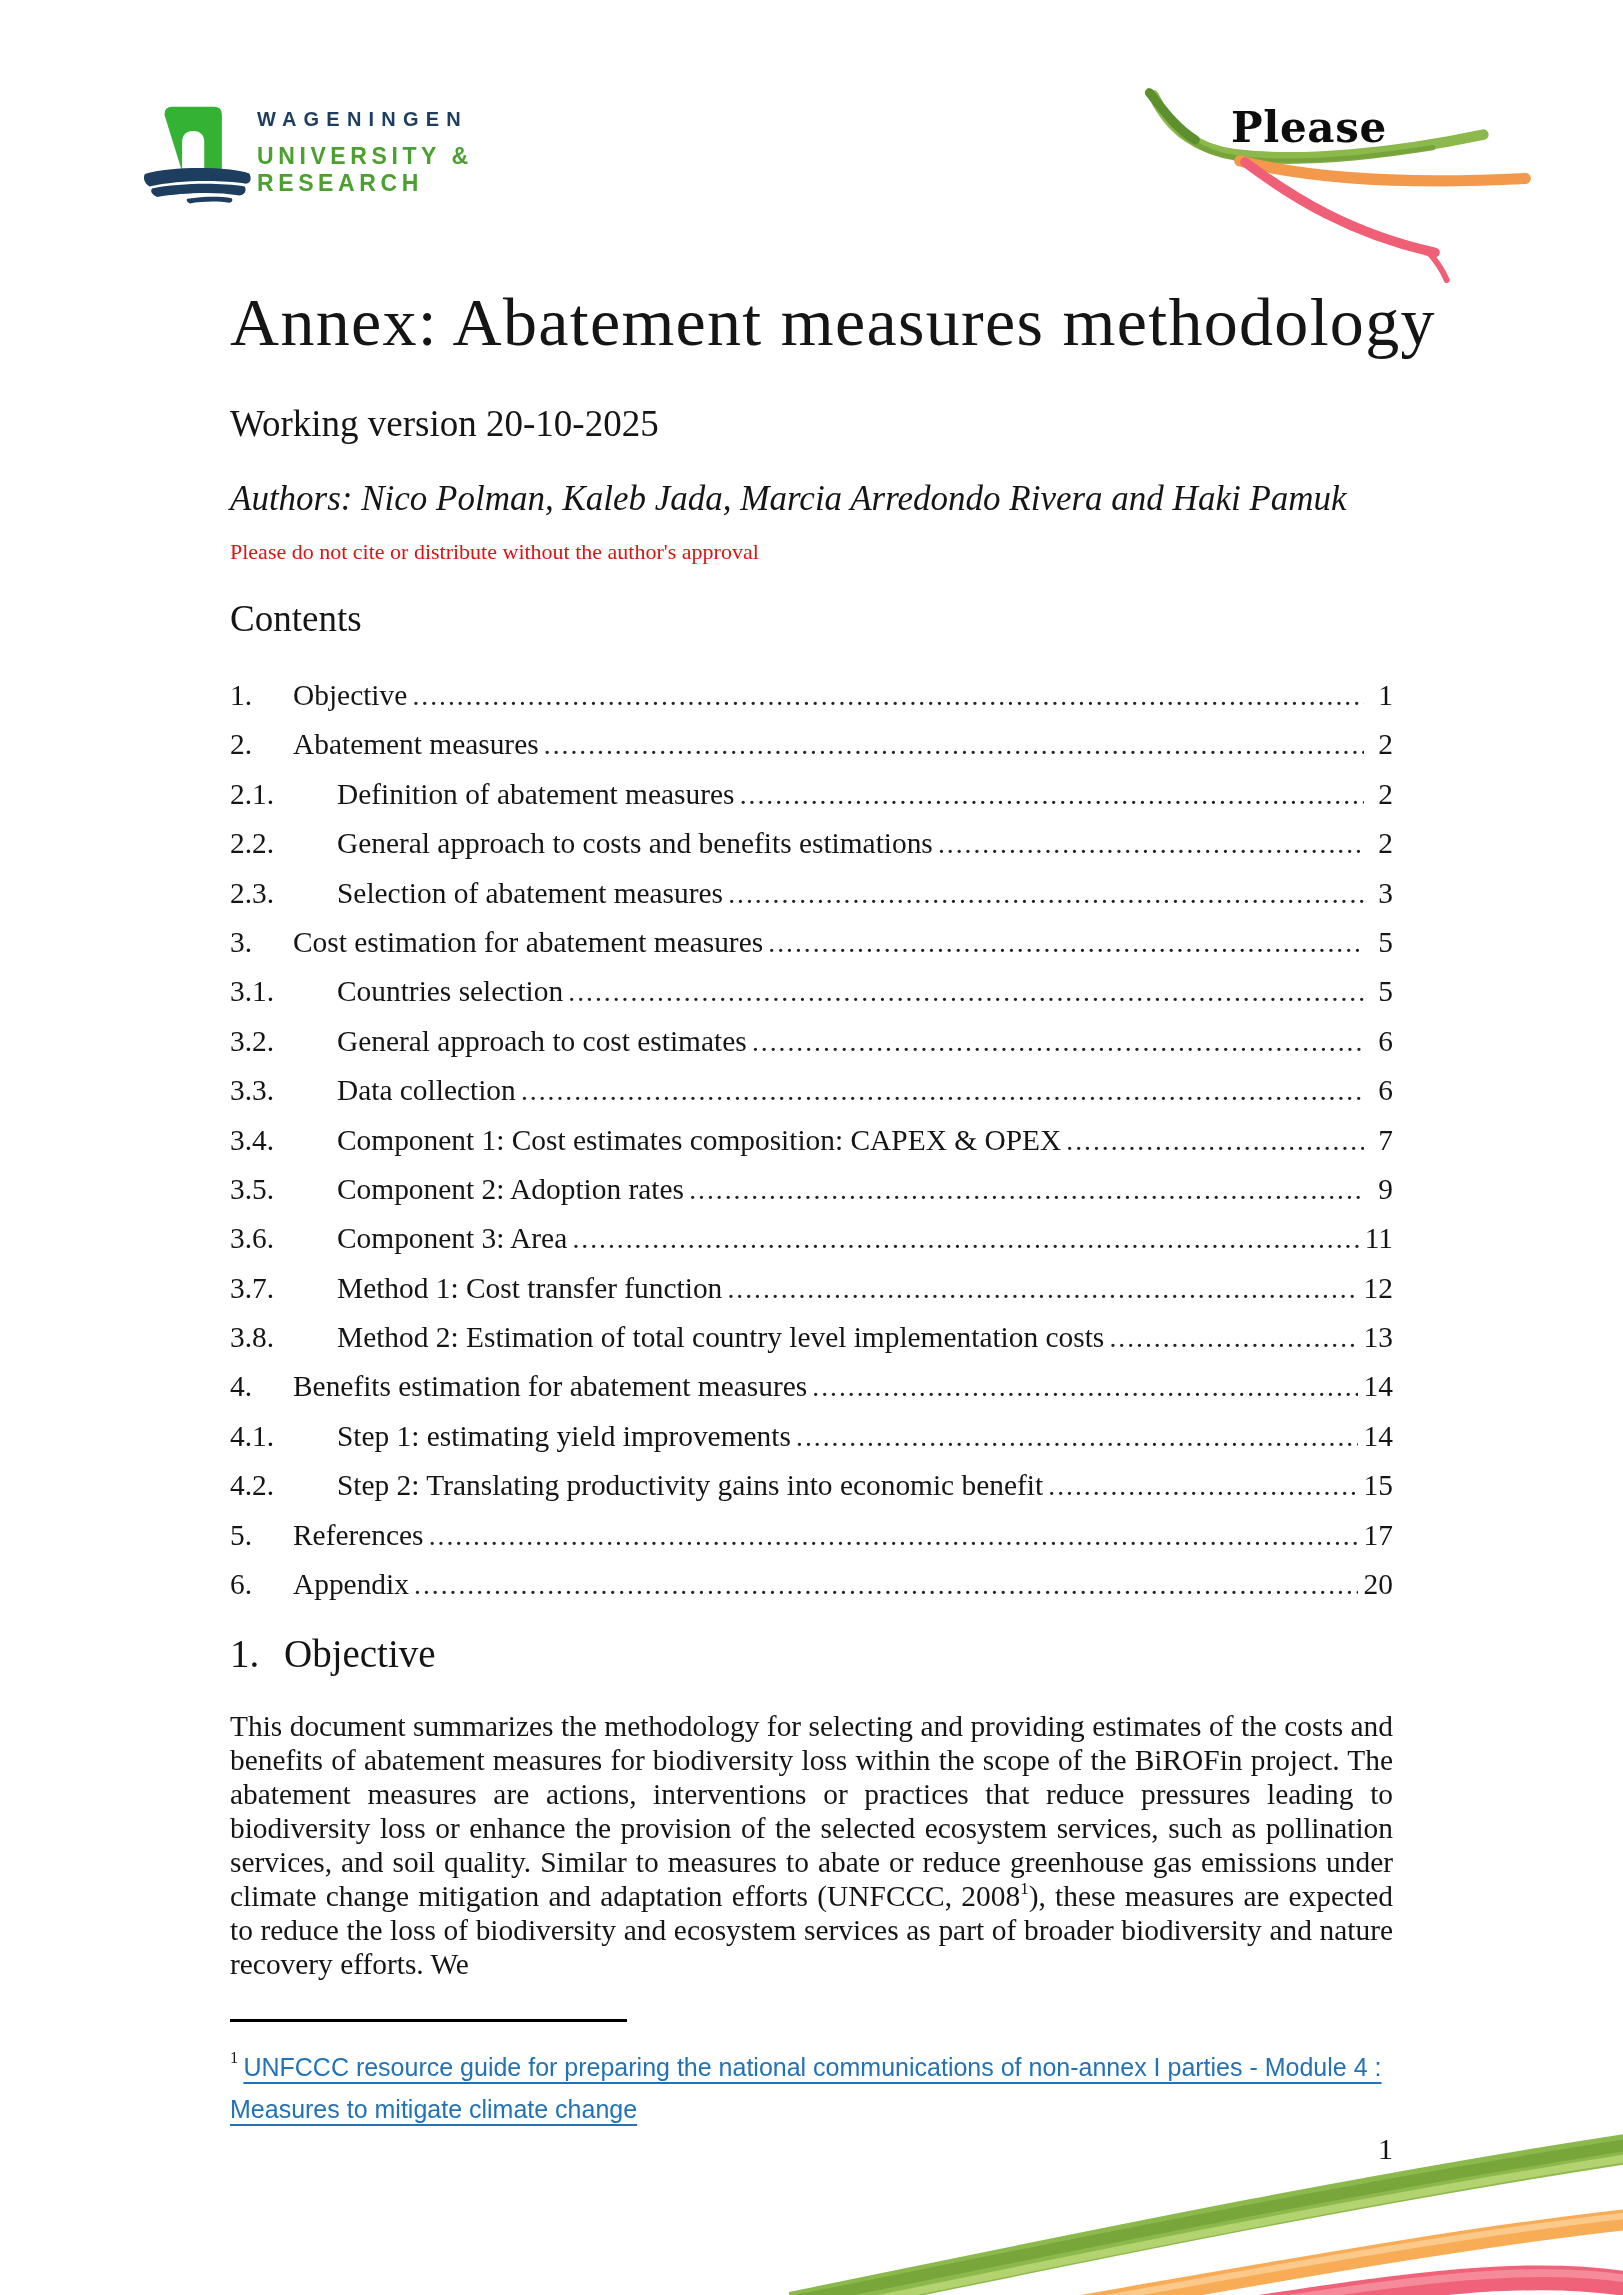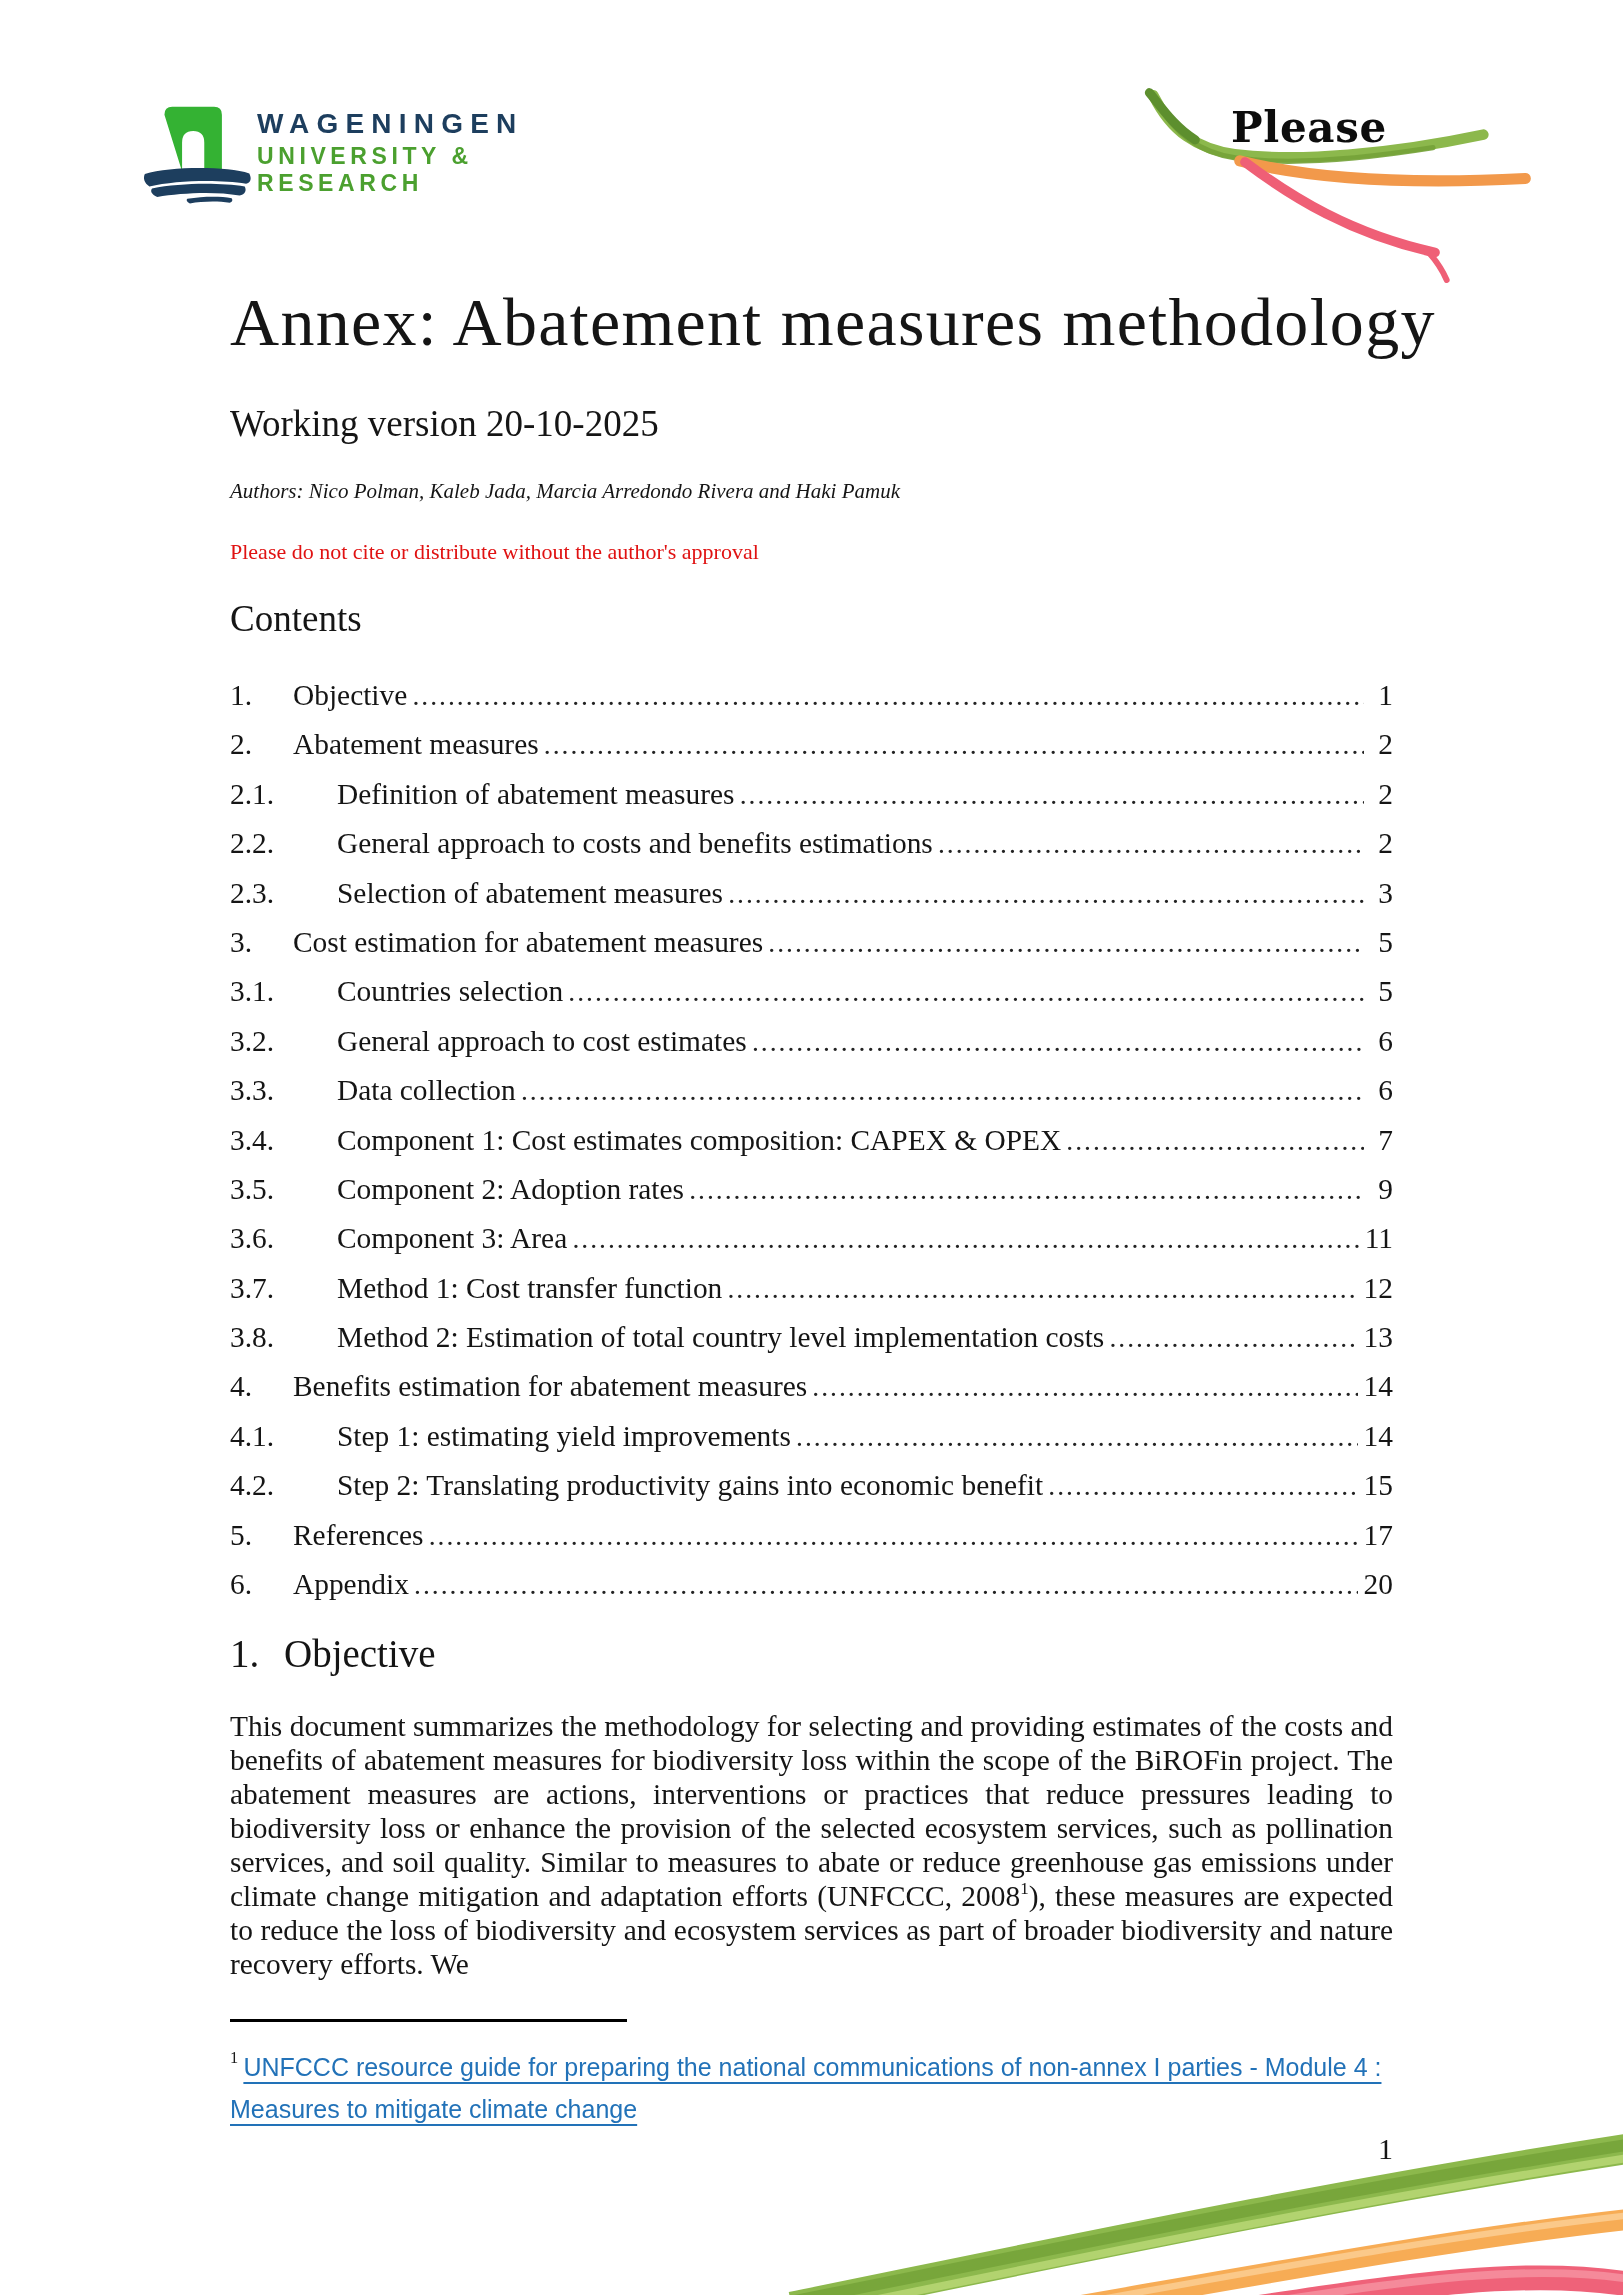--- a/index.html
+++ b/index.html
@@ -12,42 +12,42 @@
     color:#151515;
     margin:0 auto;
   }
 
   
   .logo-wur{position:absolute;left:141px;top:97px;width:406px;height:111px;}
   .logo-wur svg{position:absolute;left:0;top:0;}
   .wur-line1{
     position:absolute;left:116px;top:10.5px;
     font-family:"Liberation Sans",sans-serif;font-weight:bold;
-    font-size:28px;letter-spacing:7.2px;color:var(--wur-navy);
+    font-size:20px;letter-spacing:7.2px;color:var(--wur-navy);
   }
   .wur-line2{
     position:absolute;left:116px;top:46px;
     font-family:"Liberation Sans",sans-serif;font-weight:bold;
     font-size:23px;letter-spacing:4.6px;color:var(--wur-text-green);
   }
   .logo-birofin{position:absolute;left:1135px;top:69px;width:406px;height:236px;}
   .logo-birofin svg{position:absolute;left:0;top:0;}
   .birofin-word{
     position:absolute;left:96px;top:34px;
     font-family:"DejaVu Serif","Liberation Serif",serif;
     font-weight:bold;font-size:42px;color:#0d0d0d;letter-spacing:0.7px;
   }
 
   
   .doc-title{
     position:absolute;left:230px;top:285px;width:1171px;
     font-size:68px;letter-spacing:1.3px;line-height:1.1;white-space:nowrap;
   }
   .doc-version{position:absolute;left:230px;top:402px;font-size:37px;}
-  .doc-authors{position:absolute;left:230px;top:479px;font-size:21px;font-style:italic;}
+  .doc-authors{position:absolute;left:230px;top:479px;font-size:35px;font-style:italic;}
   .doc-notice{position:absolute;left:230px;top:539px;font-size:22px;color:var(--notice-red);}
   .contents-heading{position:absolute;left:230px;top:597px;font-size:37px;}
 
   
   .toc{position:absolute;left:230px;top:678px;width:1163px;display:flex;flex-direction:column;gap:14.4px;}
   .toc-row{display:flex;align-items:baseline;font-size:29.4px;line-height:34px;}
   .toc-row.lvl1 .toc-num{width:63px;flex:none;}
   .toc-row.lvl2 .toc-num{width:107px;flex:none;}
   .toc-label{flex:none;white-space:nowrap;}
   .toc-leader{flex:1;overflow:hidden;white-space:nowrap;padding-left:5.2px;color:#222;}

